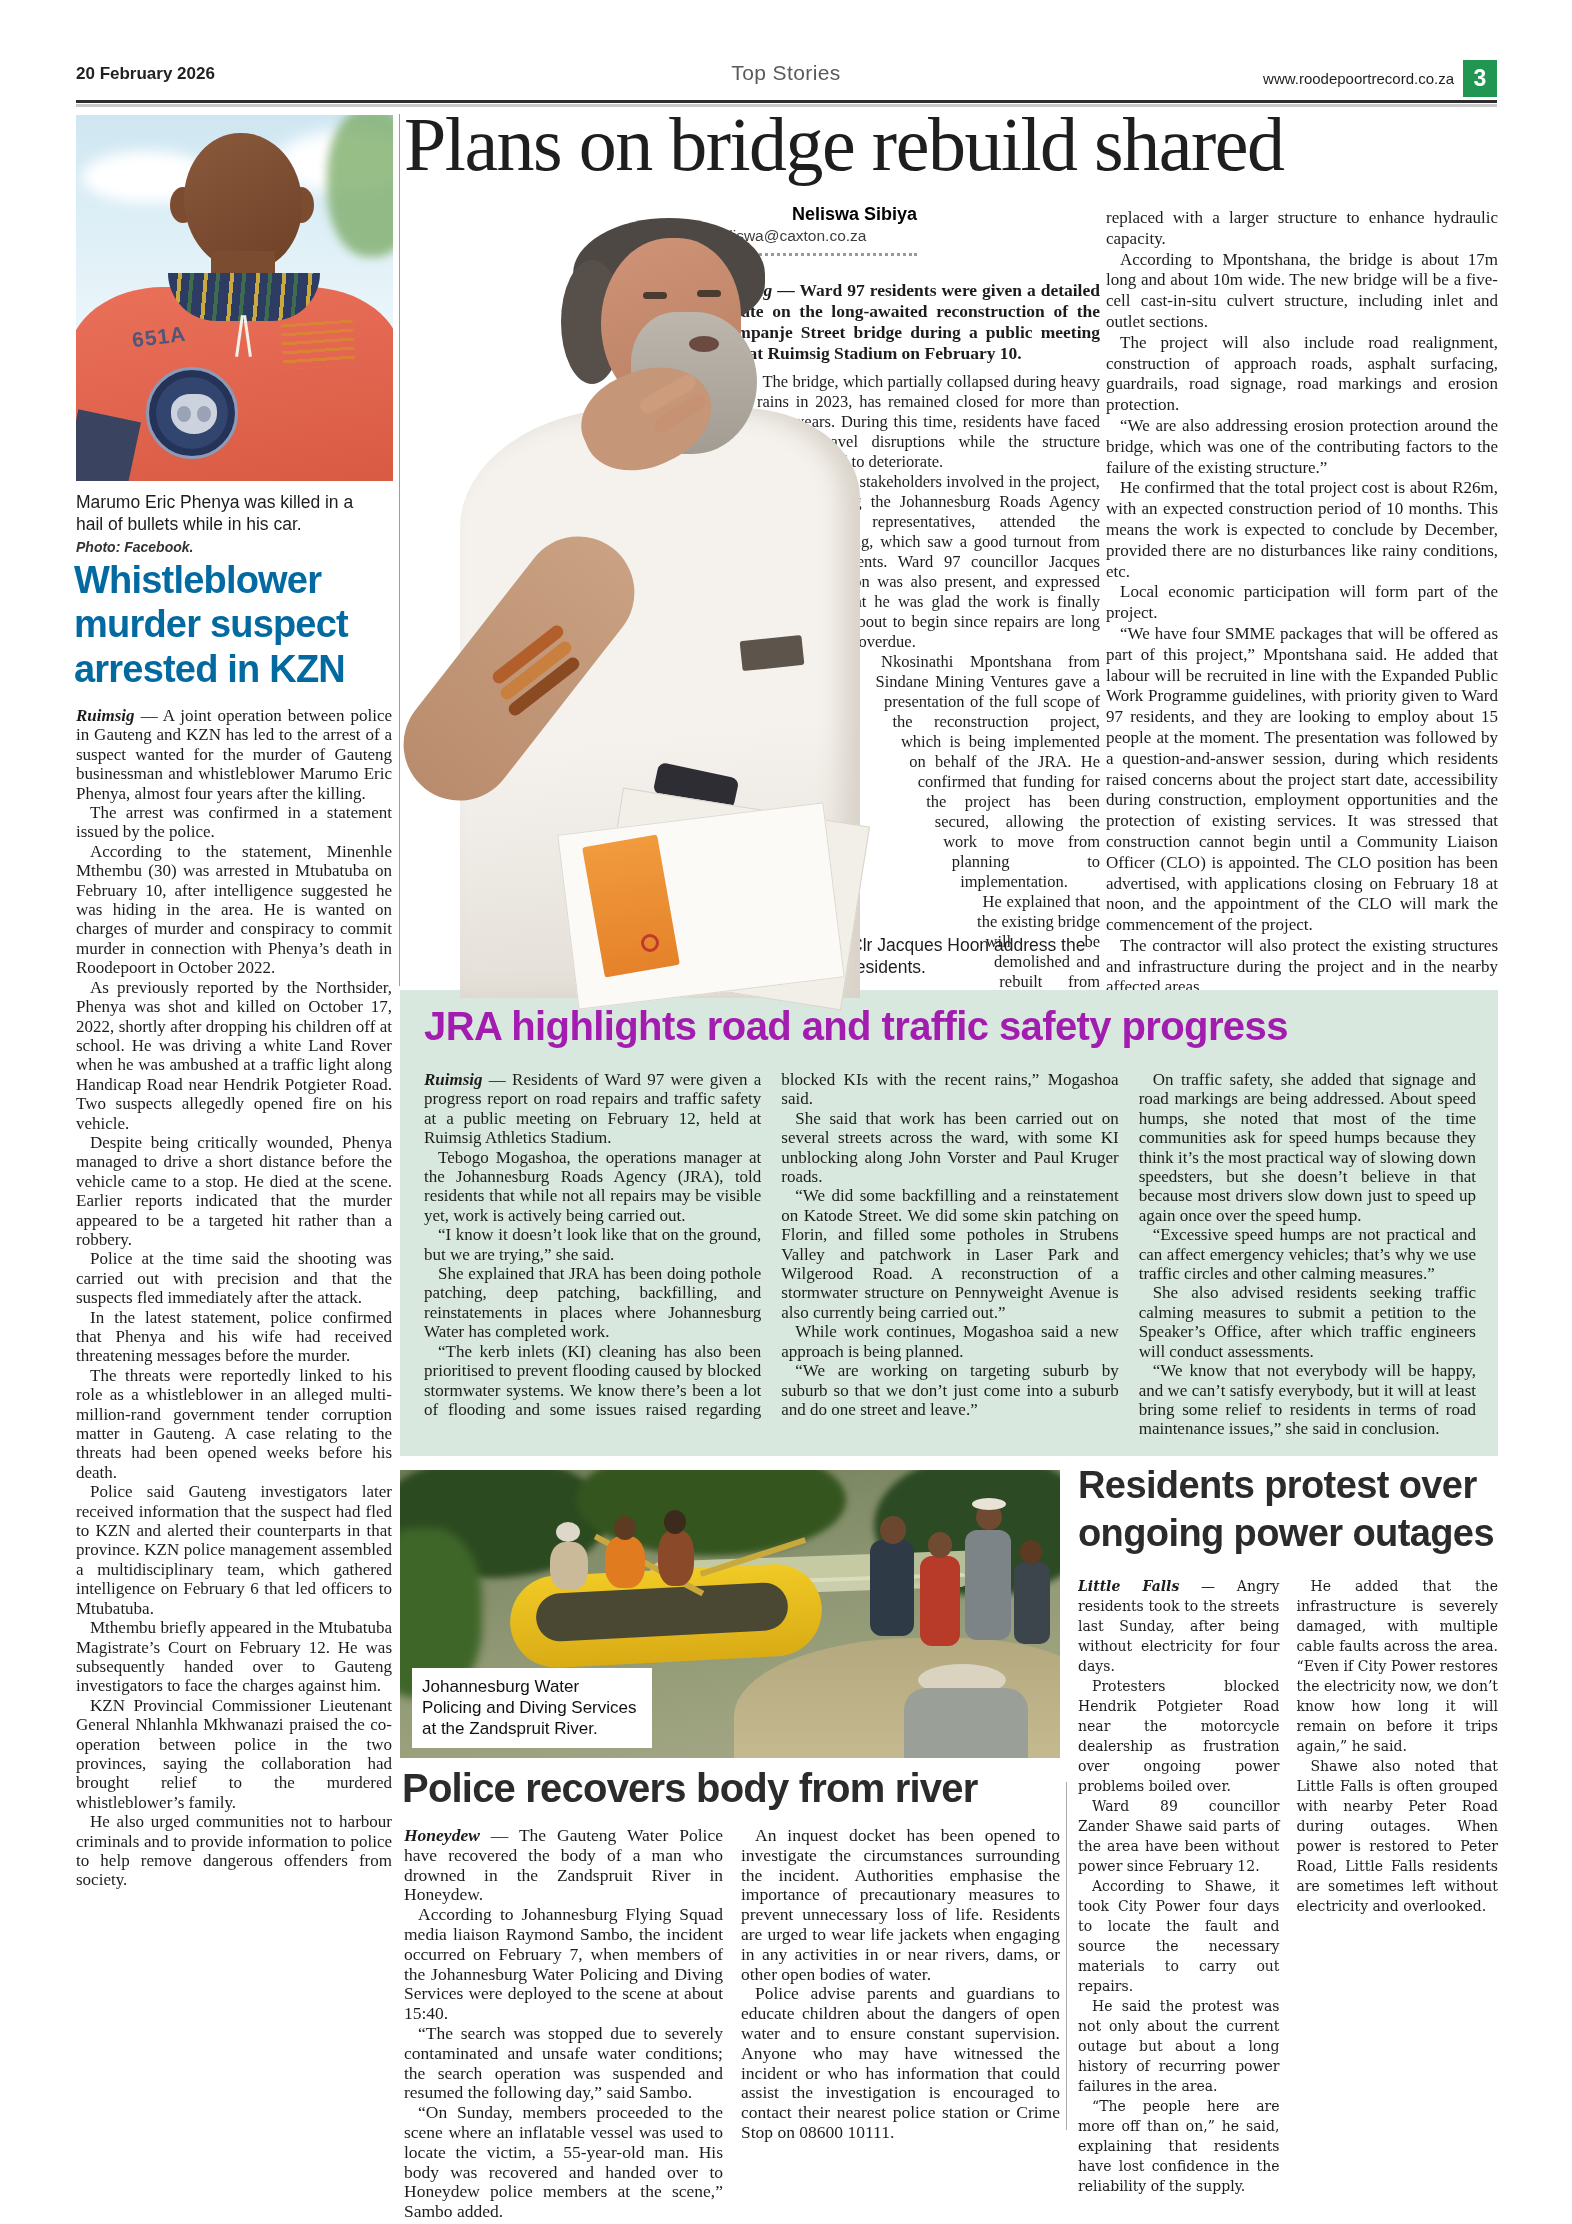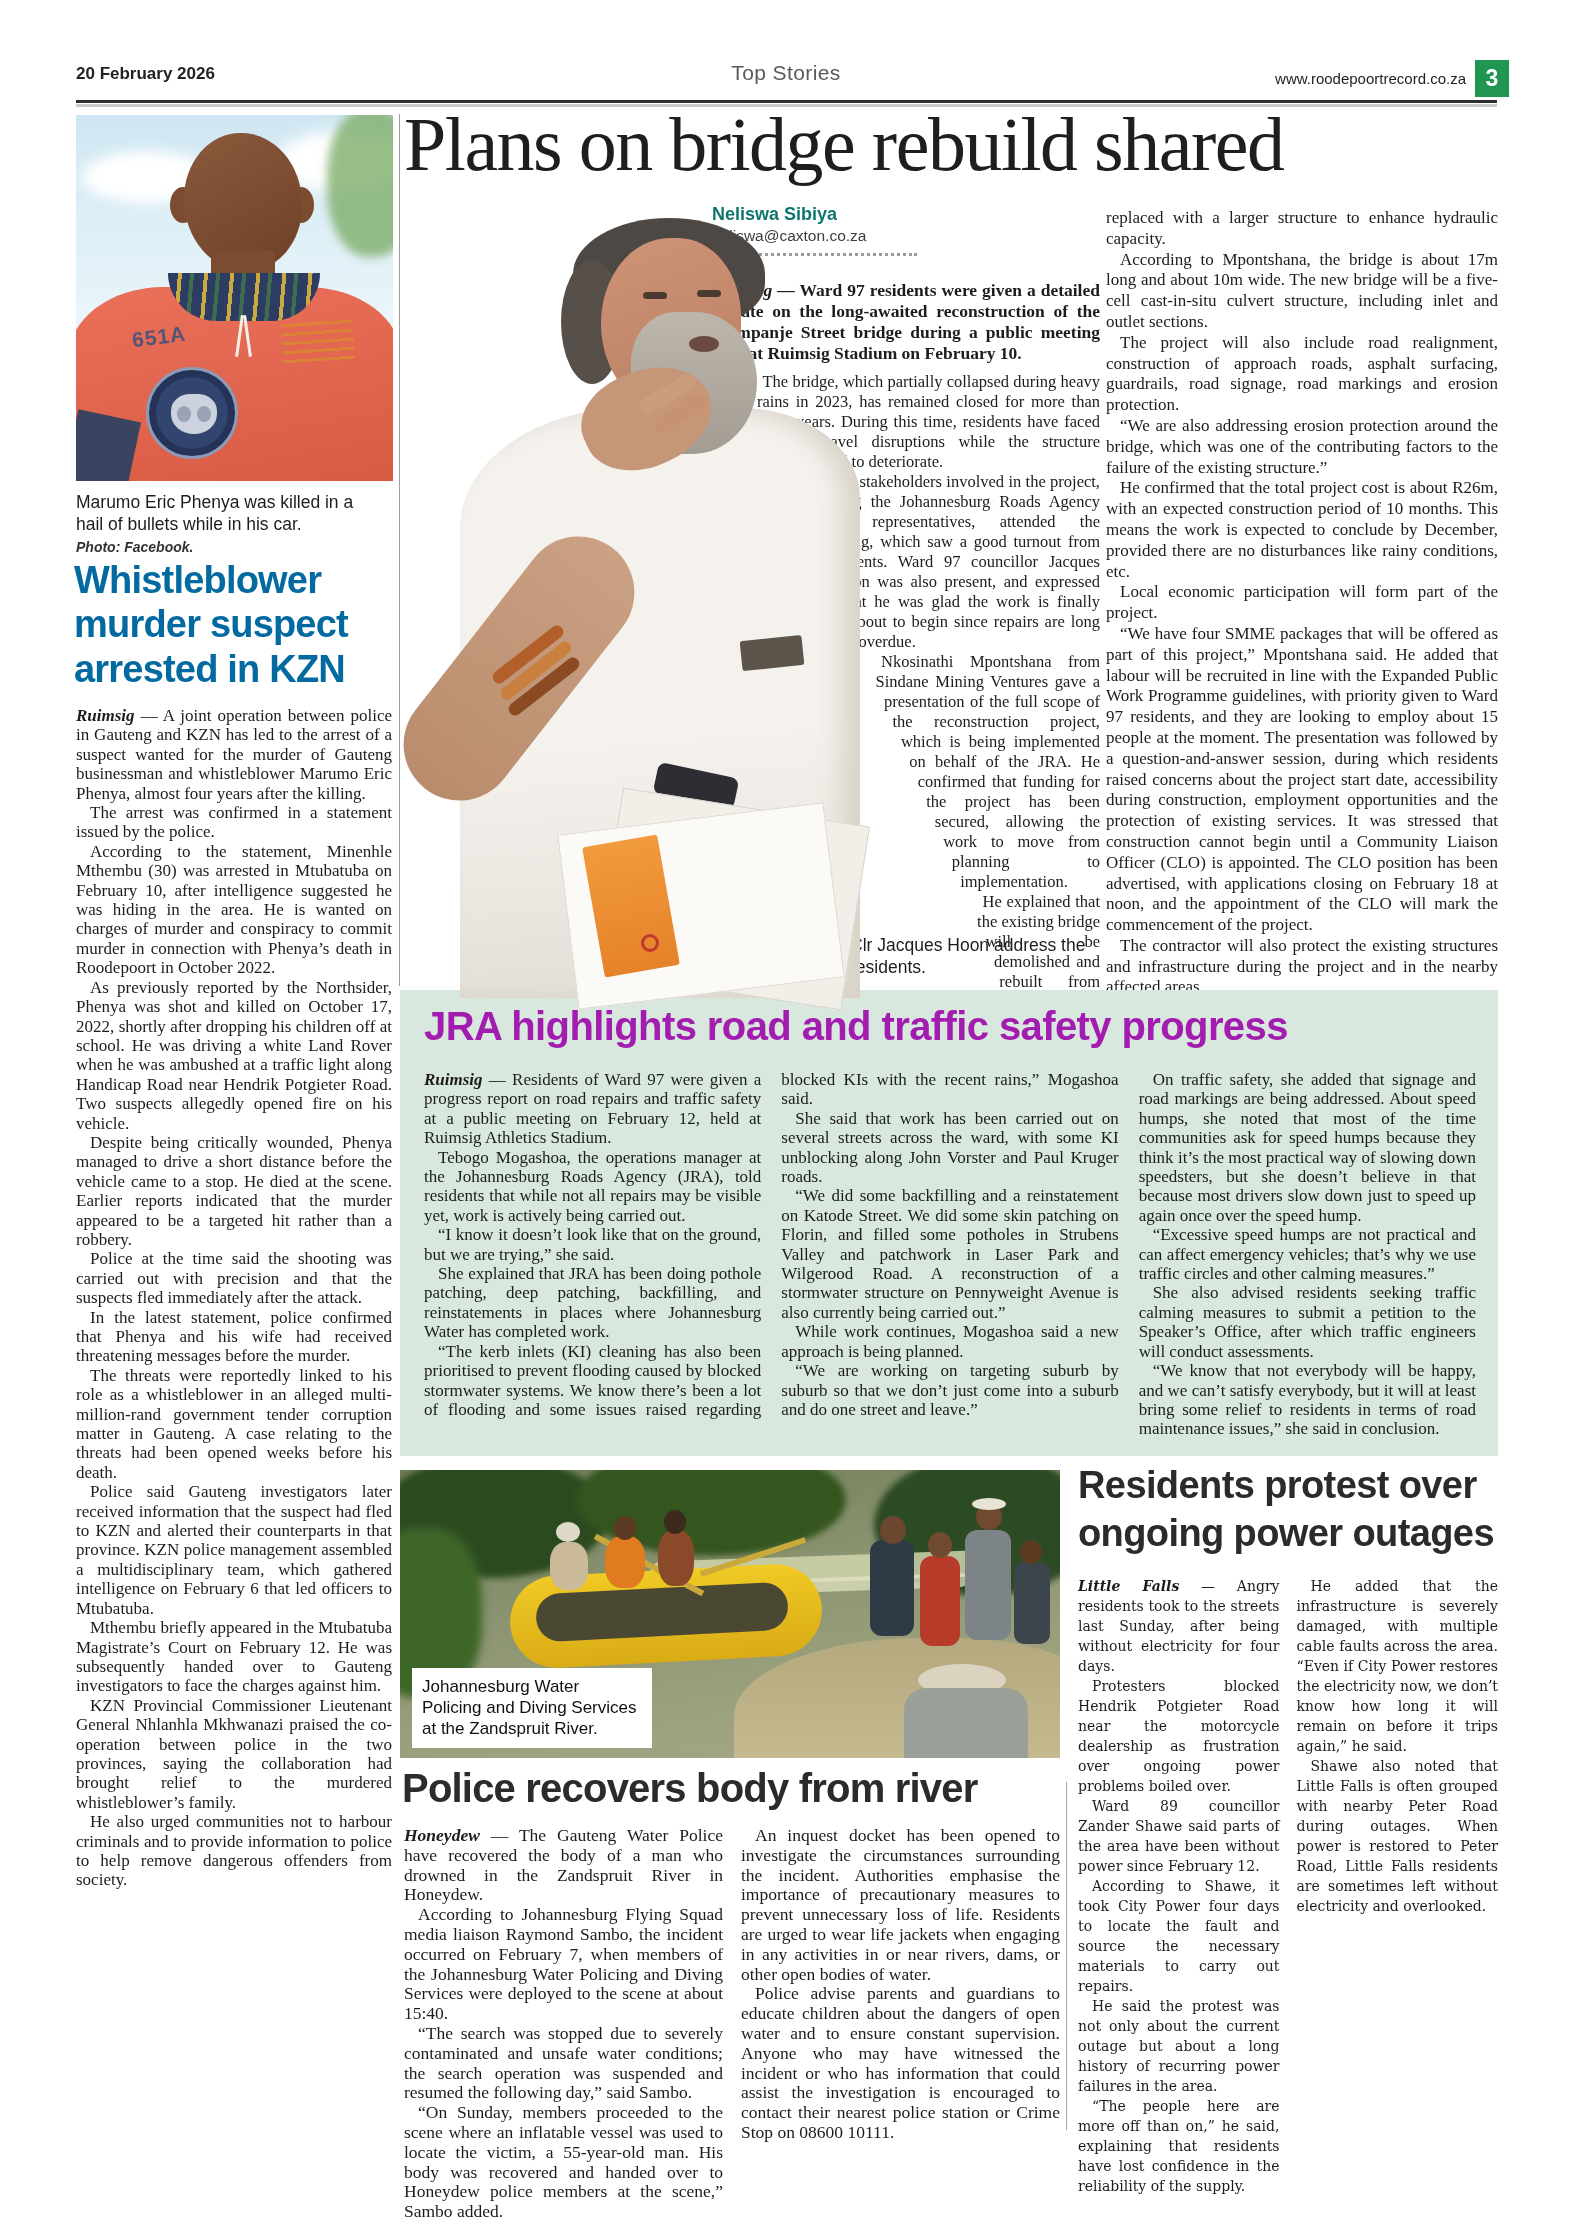--- a/index.html
+++ b/index.html
@@ -4,21 +4,21 @@
 <style>
   html,body{margin:0;padding:0;background:#e8e8e8;}
   #page{position:relative;width:1572px;height:2224px;background:#ffffff;overflow:hidden;
         color:#1c1c1c;font-family:"Liberation Serif",serif;}
   #page *{box-sizing:border-box;}
 
   
   .hdr-date{position:absolute;left:76px;top:64px;font:bold 17px "Liberation Sans",sans-serif;color:#222;}
   .hdr-section{position:absolute;left:0;top:61px;width:100%;text-align:center;
                font:21px "Liberation Sans",sans-serif;color:#5a5a5a;letter-spacing:.4px;}
-  .hdr-right{position:absolute;right:63px;top:60px;display:flex;align-items:center;gap:9px;}
+  .hdr-right{position:absolute;right:75px;top:60px;display:flex;align-items:center;gap:9px;}
   .hdr-url{font:15px "Liberation Sans",sans-serif;color:#1e1e1e;}
   .hdr-pagenum{display:flex;align-items:center;justify-content:center;width:34px;height:37px;
                background:#219653;color:#fff;font:bold 23px "Liberation Sans",sans-serif;}
   .hdr-rule{position:absolute;left:76px;top:100px;width:1421px;height:3px;background:#2e2e2e;
             box-shadow:0 4px 0 #c9c9c9;}
 
   
   .vdiv1{position:absolute;left:399px;top:114px;width:1px;height:872px;background:#9d9d9d;}
   .vdiv2{position:absolute;left:1066px;top:1782px;width:1px;height:348px;background:#aaa;}
 
@@ -58,21 +58,21 @@
   .wb-headline{position:absolute;left:74px;top:558px;width:334px;
                font:700 38px/1.17 "Liberation Sans",sans-serif;letter-spacing:-.8px;color:#0369a1;}
   .wb-body{position:absolute;left:76px;top:706px;width:316px;height:1514px;overflow:hidden;
            font:17px/19.4px "Liberation Serif",serif;text-align:justify;}
 
   
   .main-headline{position:absolute;left:404px;top:106px;width:1096px;
                  font:400 76px/1 "Liberation Serif",serif;letter-spacing:-1.5px;color:#1e1e1e;white-space:nowrap;}
 
   .byline{position:absolute;left:712px;top:204px;}
-  .byline-name{font:bold 18px "Liberation Sans",sans-serif;color:#0f766e;}
+  .byline-name{font:bold 18px "Liberation Sans",sans-serif;color:#000000;text-align:right;}
   .byline-email{margin-top:2px;font:15.5px "Liberation Sans",sans-serif;color:#3c3c3c;}
   .byline-rule{margin-top:8px;width:205px;border-bottom:3px dotted #9a9a9a;}
 
   .lead-par{position:absolute;left:712px;top:262px;width:388px;
             font:bold 17.5px/21px "Liberation Serif",serif;text-align:justify;}
   .lead-par .dl{font-style:italic;}
 
   .mid-body{position:absolute;left:712px;top:372px;width:388px;height:540px;
             font:16.5px/20px "Liberation Serif",serif;text-align:justify;}
   .wrap-spacer{float:left;width:292px;height:520px;margin-top:94px;

